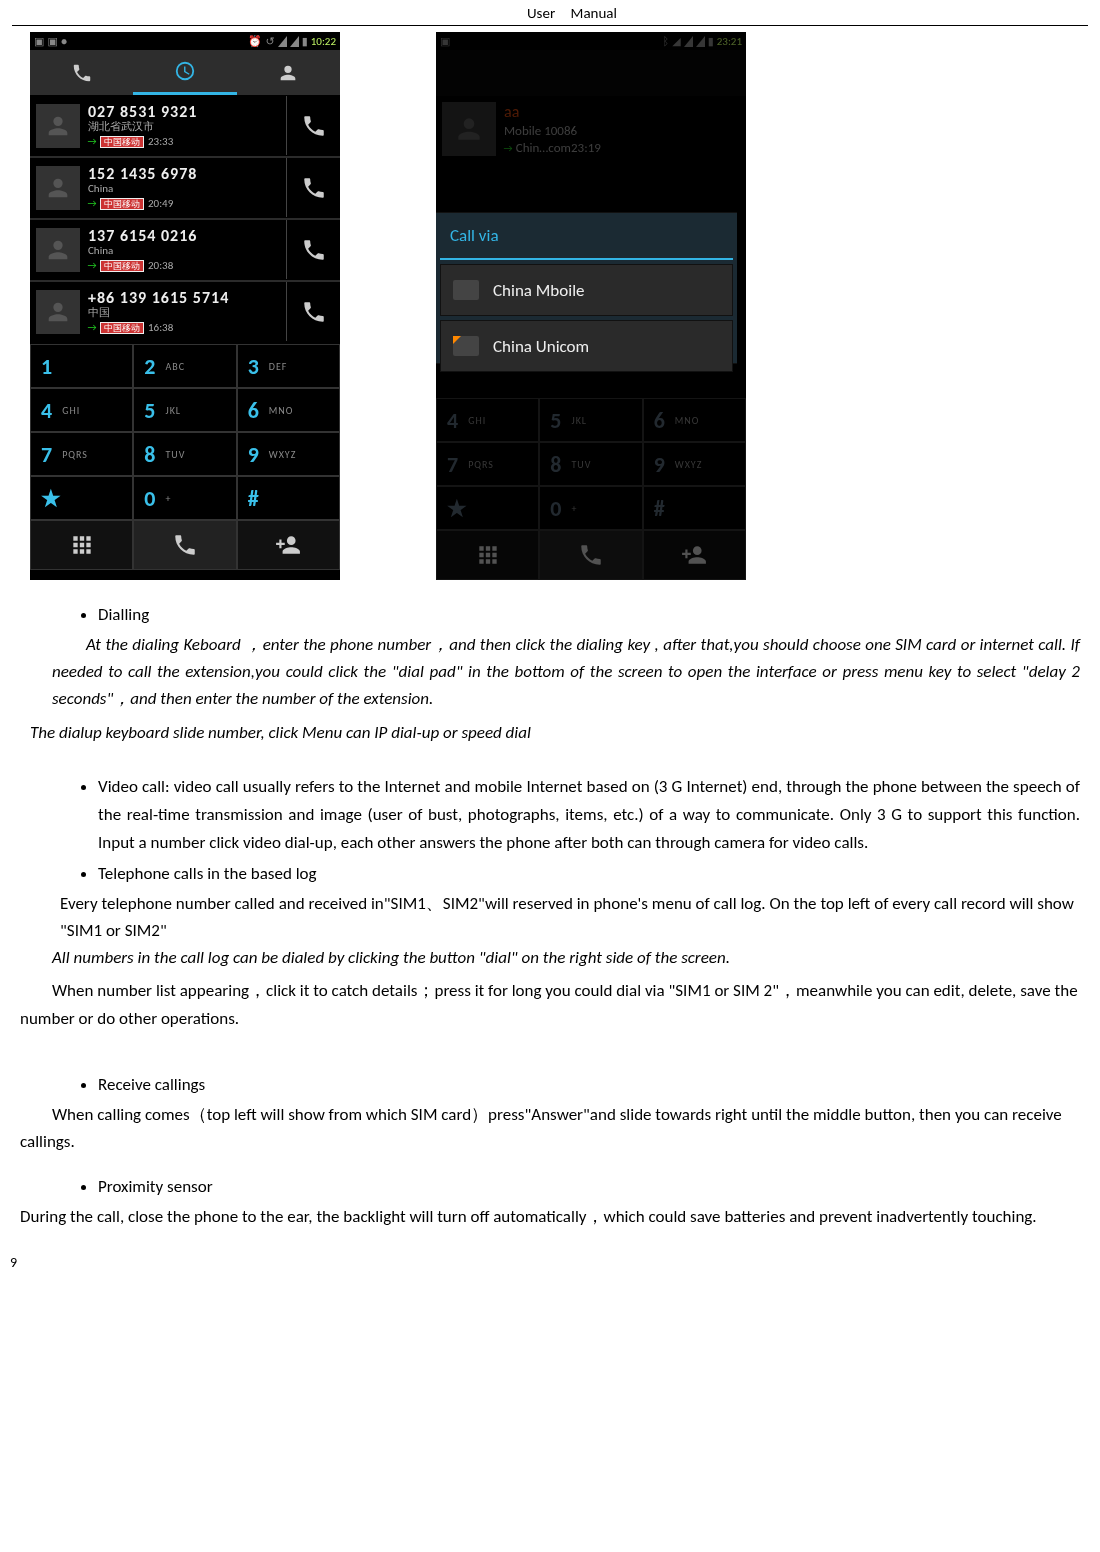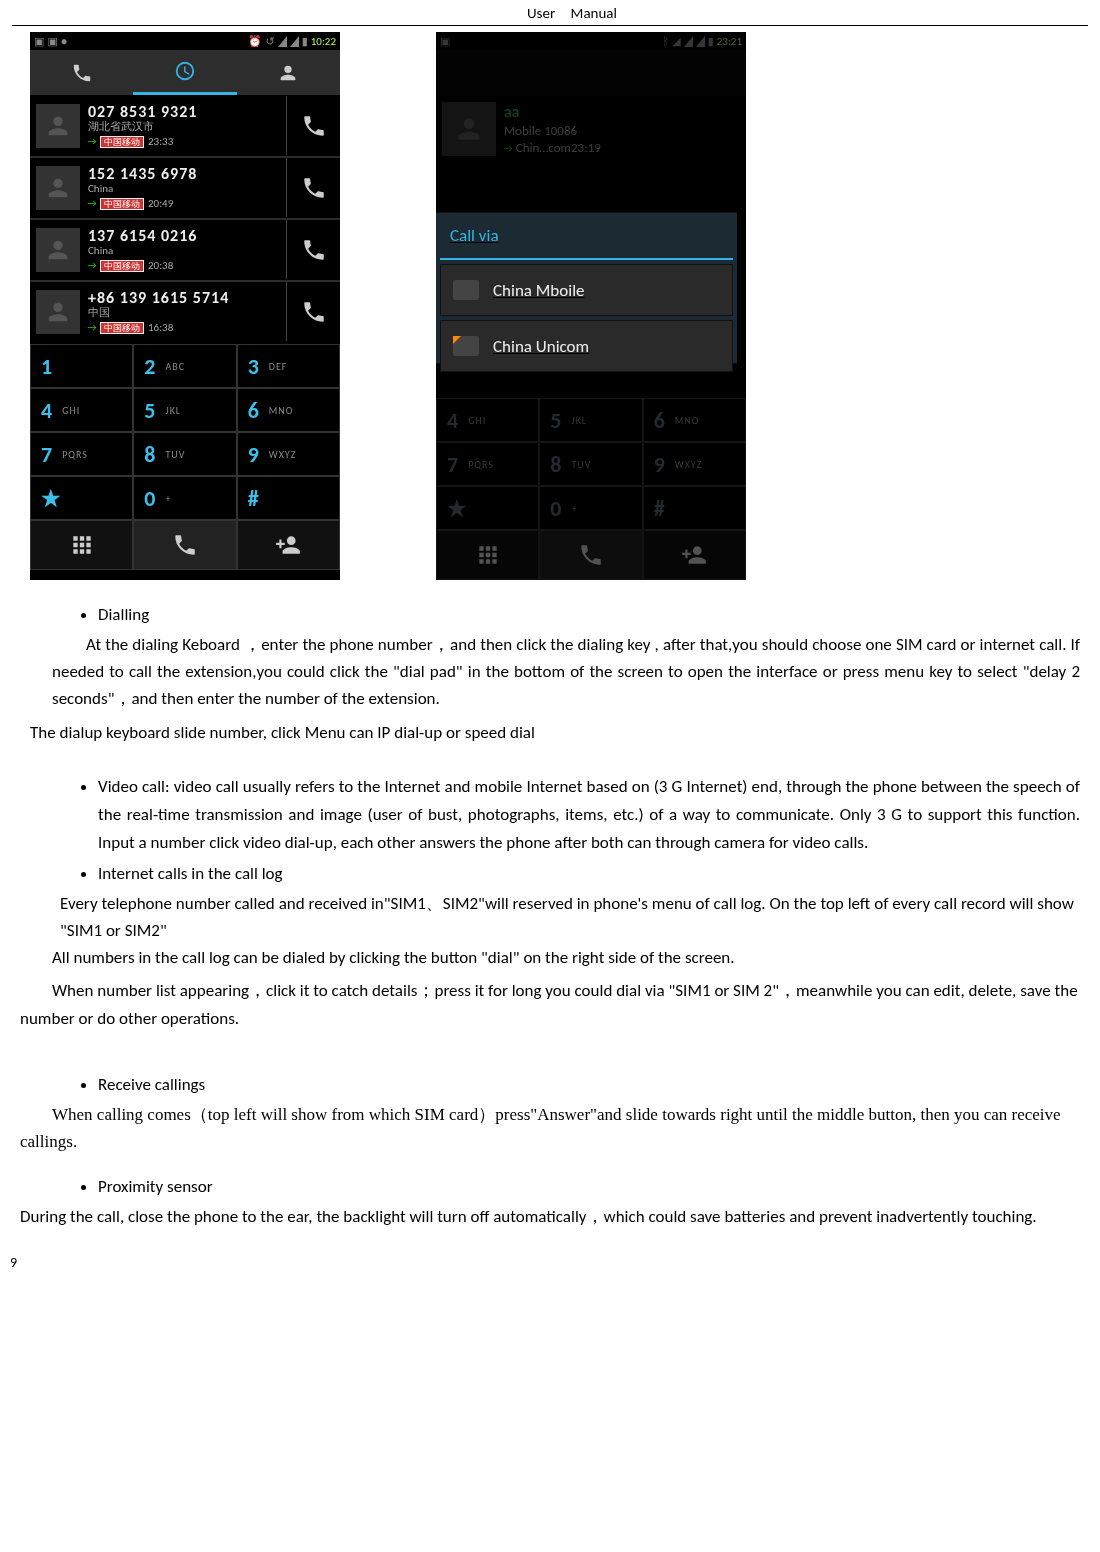--- a/index.html
+++ b/index.html
@@ -88,36 +88,36 @@
     background:#2d2d2d33;
   }
   .contact-item {
     position:absolute; top:70px; left:6px; right:6px; height:60px; display:flex;
   }
   .contact-item .cava { width:54px; height:54px; background:#333; display:flex; align-items:center; justify-content:center; }
   .contact-item .cava svg { fill:#555; width:32px; height:32px; }
   .contact-item .cinfo { padding-left:8px; color:#999; font-size:13px; line-height:1.3; }
   .callvia {
     position:absolute; top:180px; left:0; right:9px; height:152px; background:#1b2a33;
-    border-top:1px solid #111; border-bottom:1px solid #111;text-decoration:underline;
+    border-top:1px solid #111; border-bottom:1px solid #111;
   }
   .cv-title { color:#33b5e5; font-size:17px; padding:12px 14px; }
   .cv-sep { height:2px; background:#33b5e5; margin:0 4px 4px 4px; }
   .cv-opt {
     height:52px; background:#2a2a2a; margin:0 4px 4px 4px; border:1px solid #111;
     display:flex; align-items:center; color:#eee; font-size:17px; padding-left:12px;
   }
   .cv-opt .sim { width:26px; height:20px; background:#444; margin-right:14px; border-radius:2px; position:relative;}
   .cv-opt .sim2 .simcorner { position:absolute; top:0; left:0; width:0; height:0; border-top:8px solid #f80; border-right:8px solid transparent;}
   .dimpad .key .d { color:#567; }
 
   
   ul.sections { list-style: disc; padding-left: 78px; }
   ul.sections > li { margin-bottom: 6px; }
-  .sec-body { padding-left: 32px; margin-bottom: 6px; line-height:1.6; }
+  .sec-body { padding-left: 32px; margin-bottom: 6px; line-height:1.6;font-style:italic; }
   .justify { text-align: justify; }
   .nested { padding-left: 78px; line-height:1.65; text-align: justify; }
   .noindent { padding-left:0; }
   .flush { padding-left:0; line-height:1.6; }
   .page-number { font-size:14px; padding-left:10px; padding-top:4px; }
 
   .up-arrow { display:inline-block; color:#2c2; font-size:10px; transform:rotate(45deg);}
 </style>
 </head>
 <body>
@@ -326,21 +326,21 @@
       </div>
       <div class="contact-hdr"></div>
 
       <div class="contact-item">
         <div class="cava">
             <svg viewBox="0 0 24 24">
               <path d="M12 12a4 4 0 100-8 4 4 0 000 8zm0 2c-2.7 0-8 1.3-8 4v2h16v-2c0-2.7-5.3-4-8-4z"></path>
             </svg>
           </div>
         <div class="cinfo">
-          <div style="color:#22c55e;font-size:16px;">aa</div>
+          <div style="color:#c2410c;font-size:16px;">aa</div>
           <div>Mobile 10086</div>
           <div><span class="up-arrow">↗</span> <span class="gtag">Chin…com</span><span class="time">23:19</span></div>
         </div>
       </div>
 
       <div style="position:absolute; bottom:0; left:0; right:0;" class="dialpad dimpad">
         <div class="dialrow">
           <div class="key">
               <span class="d">4</span>
               <span class="l">GHI</span>
@@ -423,31 +423,31 @@
 
   <ul class="sections">
     <li>Dialling</li>
   </ul>
   <div class="sec-body justify" style="text-indent:2em;">At the dialing Keboard  ，enter the phone number，and then click the dialing key , after that,you should choose one SIM card or internet   call. If needed to call the extension,you could click the "dial pad" in the bottom of the screen to open the interface or press menu key to select "delay 2 seconds"，and then enter the number of the extension.</div>
   <div class="sec-body" style="padding-left:10px;">The dialup keyboard slide number, click Menu can IP dial-up or speed dial</div>
 
   <br>
   <ul class="sections">
     <li class="nested noindent">Video call: video call usually refers to the Internet and mobile Internet based on (3 G Internet) end, through the phone between the speech of the real-time transmission and image (user of bust, photographs, items, etc.) of a way to communicate. Only 3 G to support this function. Input a number click video dial-up, each other answers the phone after both can through camera for video calls.</li>
-    <li>Internet calls in the call log</li>
+    <li>Telephone calls in the based log</li>
   </ul>
   <div class="flush" style="padding-left:40px; text-indent:0;">Every telephone number called and received in"SIM1、SIM2"will reserved in phone's menu of call log. On the top left of every call record will show "SIM1 or SIM2"</div>
   <div class="sec-body">All numbers in the call log can be dialed by clicking the button "dial" on the right side of the screen.</div>
   <div class="flush" style="padding-left:0; text-indent:32px;">When number list appearing，click it to catch details；press it for long you could dial via "SIM1 or SIM 2"，meanwhile you can edit, delete, save the number or do other operations.</div>
 
   <br><br>
   <ul class="sections">
     <li>Receive callings</li>
   </ul>
-  <div class="flush" style="text-indent:32px;font-family:Liberation Serif, serif;">When calling comes（top left will show from which SIM card）press"Answer"and slide towards right until the middle button, then you can receive callings.</div>
+  <div class="flush" style="text-indent:32px;">When calling comes（top left will show from which SIM card）press"Answer"and slide towards right until the middle button, then you can receive callings.</div>
 
   <br>
   <ul class="sections">
     <li>Proximity sensor</li>
   </ul>
   <div class="flush">During the call, close the phone to the ear, the backlight will turn off automatically，which could save batteries and prevent inadvertently touching.</div>
 
 </div>
 
 <div class="page-number">9</div>

